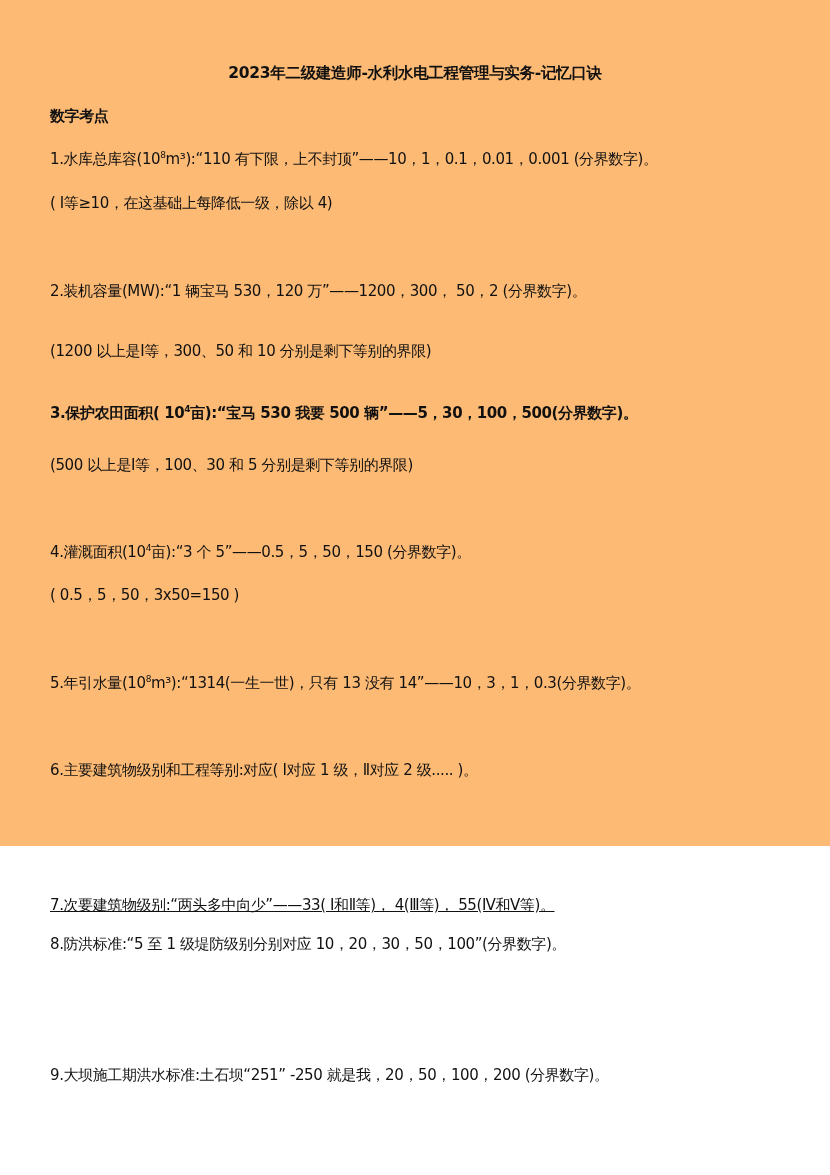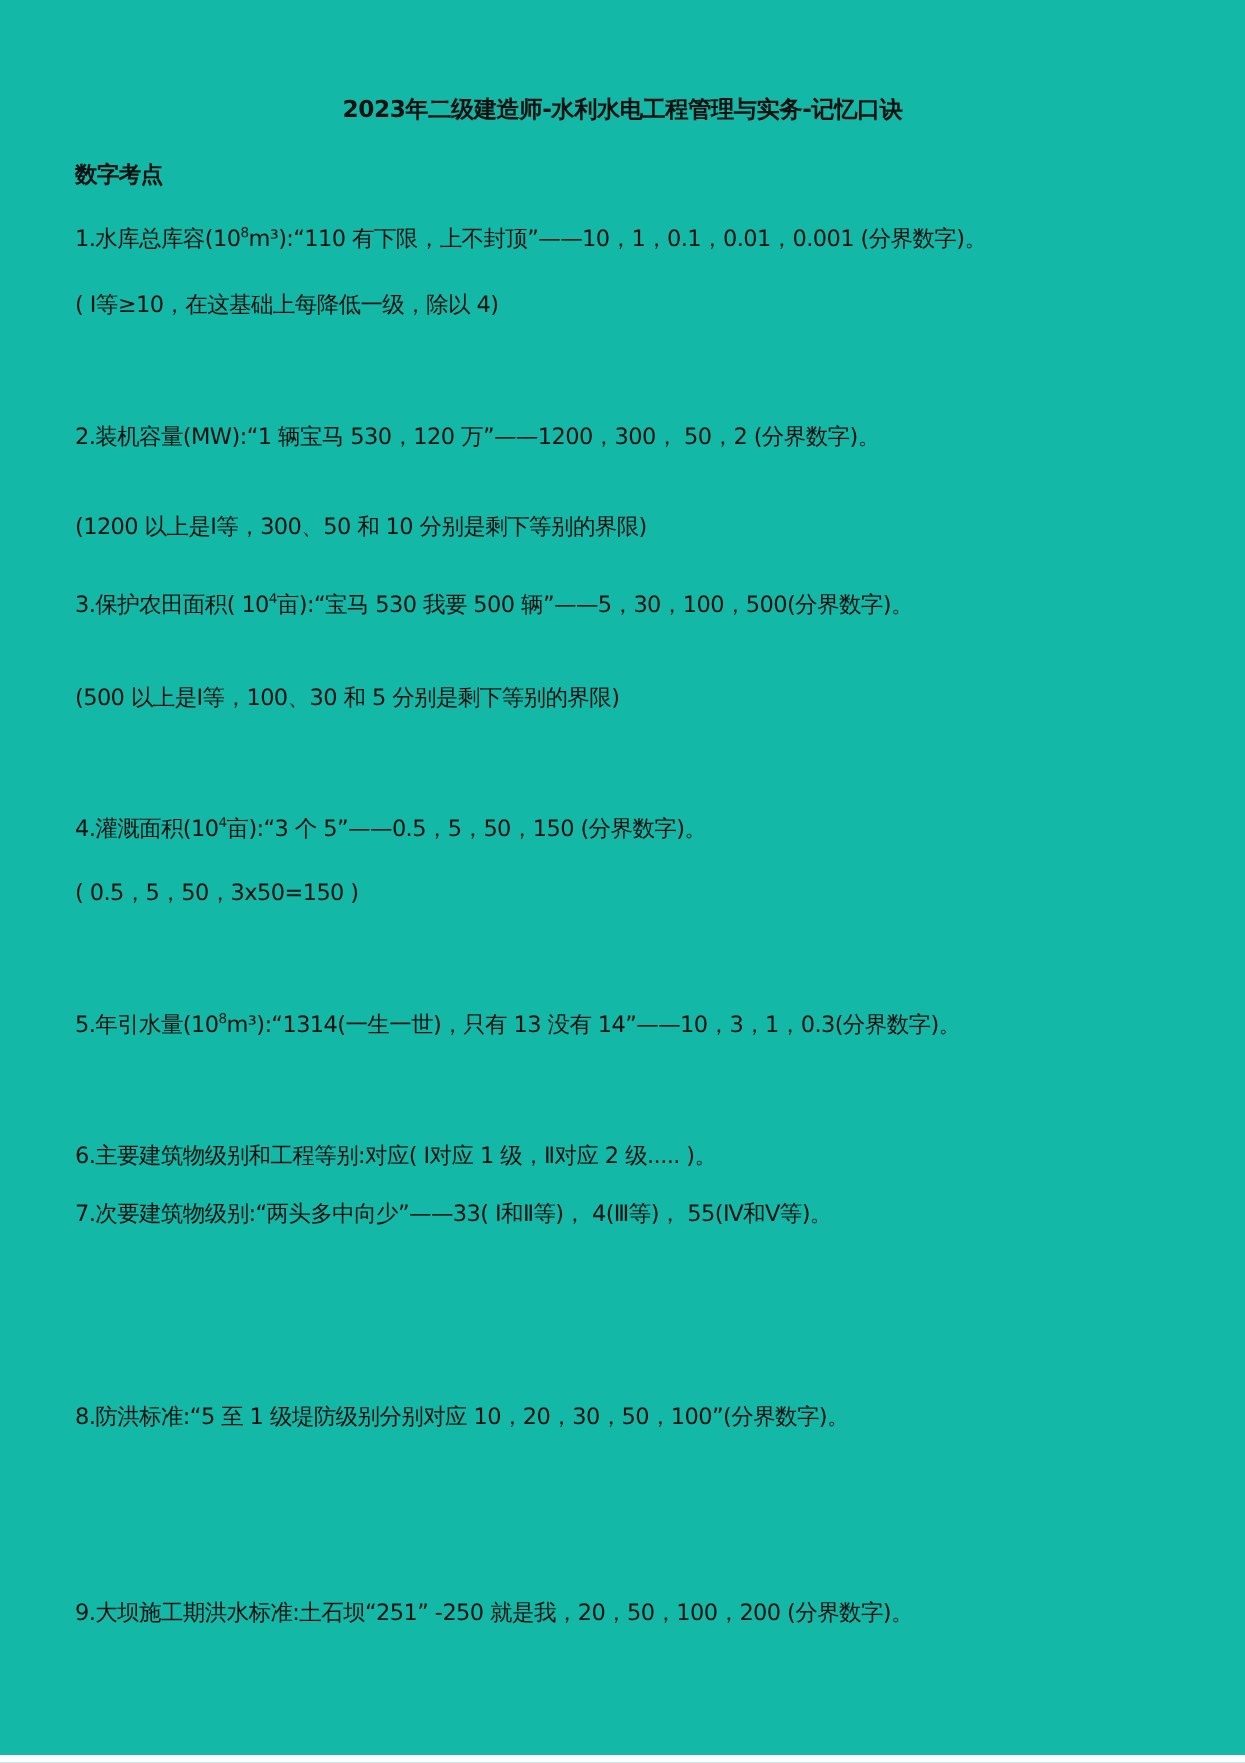--- a/index.html
+++ b/index.html
@@ -1,21 +1,21 @@
 <!DOCTYPE html>
 <html><head>
 <meta charset="utf-8">
 <style>
   html, body { margin: 0; padding: 0; background: #ffffff; }
   body {
     width: 830px; height: 1175px; position: relative; overflow: hidden;
     font-family: "DejaVu Sans", "Liberation Sans", sans-serif;
     color: #111111;
   }
-  .page { position: absolute; left: 0; top: 0; width: 830px; height: 1170px; background: #14b8a6; }
+  .page { position: absolute; left: 0; top: 0; width: 830px; height: 846px; background: #fdba74; }
   .title {
     position: absolute; top: 63px; left: 0; width: 830px; text-align: center;
     font-size: 15.5px; font-weight: bold; letter-spacing: -0.3px;
   }
   .line {
     position: absolute; left: 50px; font-size: 15px; white-space: nowrap;
     letter-spacing: -0.4px;
   }
   .heading { font-weight: bold; }
   sup { font-size: 9px; vertical-align: 6px; line-height: 0; }
@@ -28,29 +28,29 @@
   <div class="title">2023年二级建造师-水利水电工程管理与实务-记忆口诀</div>
 
   <div class="line heading" style="top:107px;">数字考点</div>
 
   <div class="line" style="top:150px;"><span>1.水库总库容(10</span><sup>8</sup><span>m³):“110 有下限，上不封顶”——10，1，0.1，0.01，0.001 (分界数字)。</span></div>
   <div class="line" style="top:194px;">( Ⅰ等≥10，在这基础上每降低一级，除以 4)</div>
 
   <div class="line" style="top:282px;">2.装机容量(MW):“1 辆宝马 530，120 万”——1200，300，  50，2 (分界数字)。</div>
   <div class="line" style="top:325px;margin-top:17px;">(1200 以上是Ⅰ等，300、50 和 10 分别是剩下等别的界限)</div>
 
-  <div class="line" style="top:394px;"><span>3.保护农田面积( 10</span><sup>4</sup><span>亩):“宝马 530 我要 500 辆”——5，30，100，500(分界数字)。</span></div>
+  <div class="line" style="top:404px;font-weight:bold;"><span>3.保护农田面积( 10</span><sup>4</sup><span>亩):“宝马 530 我要 500 辆”——5，30，100，500(分界数字)。</span></div>
   <div class="line" style="top:456px;">(500 以上是Ⅰ等，100、30 和 5 分别是剩下等别的界限)</div>
 
   <div class="line" style="top:543px;"><span>4.灌溉面积(10</span><sup>4</sup><span>亩):“3 个 5”——0.5，5，50，150 (分界数字)。</span></div>
   <div class="line" style="top:586px;">( 0.5，5，50，3x50=150 )</div>
 
   <div class="line" style="top:674px;text-align:right;"><span>5.年引水量(10</span><sup>8</sup><span>m³):“1314(一生一世)，只有 13 没有 14”——10，3，1，0.3(分界数字)。</span></div>
 
   <div class="line" style="top:761px;">6.主要建筑物级别和工程等别:对应( Ⅰ对应 1 级，Ⅱ对应 2 级..... )。</div>
 
-  <div class="line" style="top:800px;">7.次要建筑物级别:“两头多中向少”——33( Ⅰ和Ⅱ等)，  4(Ⅲ等)，  55(Ⅳ和Ⅴ等)。</div>
+  <div class="line" style="top:896px;text-decoration:underline;">7.次要建筑物级别:“两头多中向少”——33( Ⅰ和Ⅱ等)，  4(Ⅲ等)，  55(Ⅳ和Ⅴ等)。</div>
 
   <div class="line" style="top:935px;">8.防洪标准:“5 至 1 级堤防级别分别对应 10，20，30，50，100”(分界数字)。</div>
 
   <div class="line" style="top:1066px;">9.大坝施工期洪水标准:土石坝“251”  -250 就是我，20，50，100，200 (分界数字)。</div>
 
 </div>
 
 </body></html>

